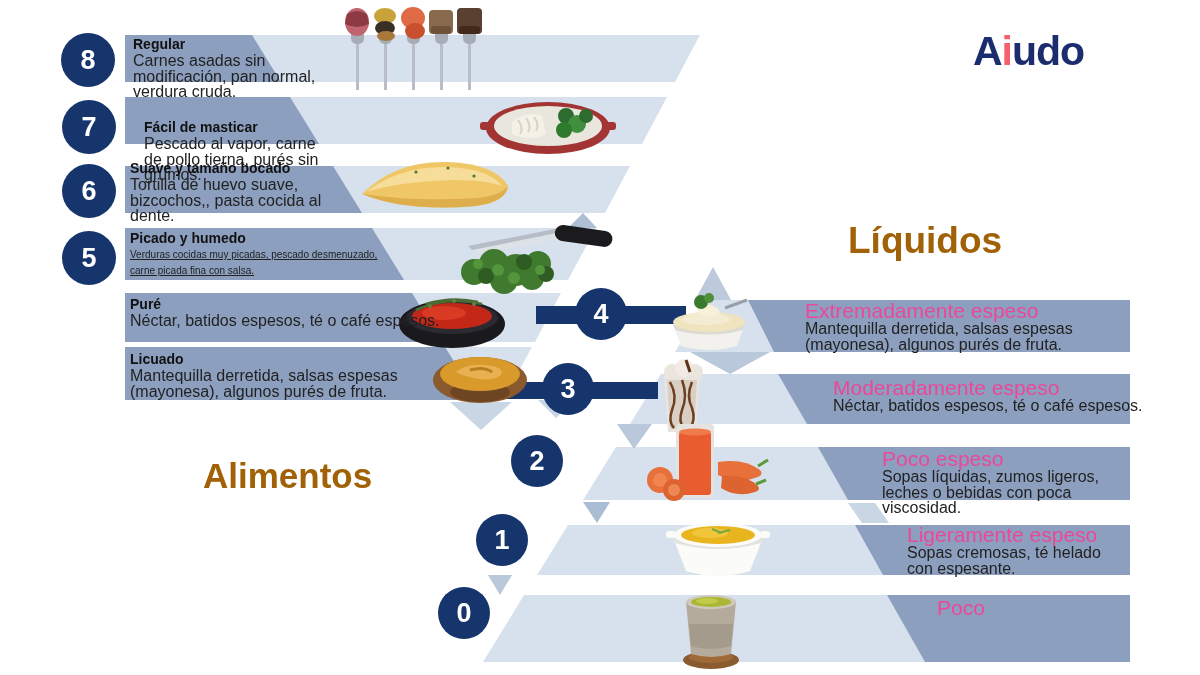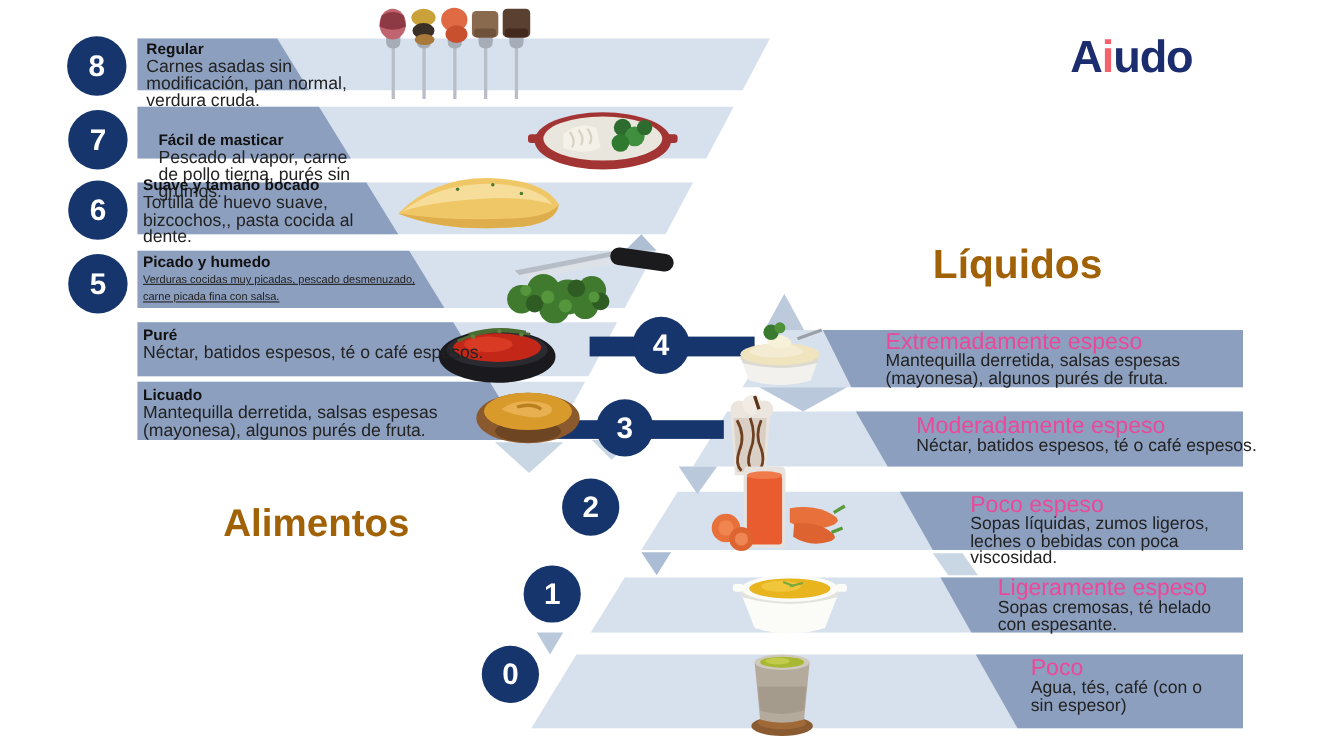--- a/index.html
+++ b/index.html
@@ -138,21 +138,20 @@
   <div class="txt" style="left:870px;top:450px;width:252px;margin-left:12px;">
     <div class="row-title-r">Poco espeso</div>
     <div class="row-body">Sopas líquidas, zumos ligeros, leches o bebidas con poca viscosidad.</div>
   </div>
   <div class="txt" style="left:907px;top:526px;width:215px;">
     <div class="row-title-r">Ligeramente espeso</div>
     <div class="row-body">Sopas cremosas, té helado con espesante.</div>
   </div>
   <div class="txt" style="left:937px;top:599px;width:180px;">
     <div class="row-title-r">Poco</div>
-    <div class="row-body">Agua, tés, café (con o sin espesor)</div>
   </div>
 
   <svg class="img" style="left:343px;top:4px;" width="144" height="86" viewBox="0 0 144 86">
     <g fill="#b9bec6">
       <rect x="13" y="36" width="3" height="50"></rect>
         <rect x="41" y="36" width="3" height="50"></rect>
       <rect x="69" y="36" width="3" height="50"></rect>
         <rect x="97" y="36" width="3" height="50"></rect>
       <rect x="125" y="36" width="3" height="50"></rect>
     </g>

